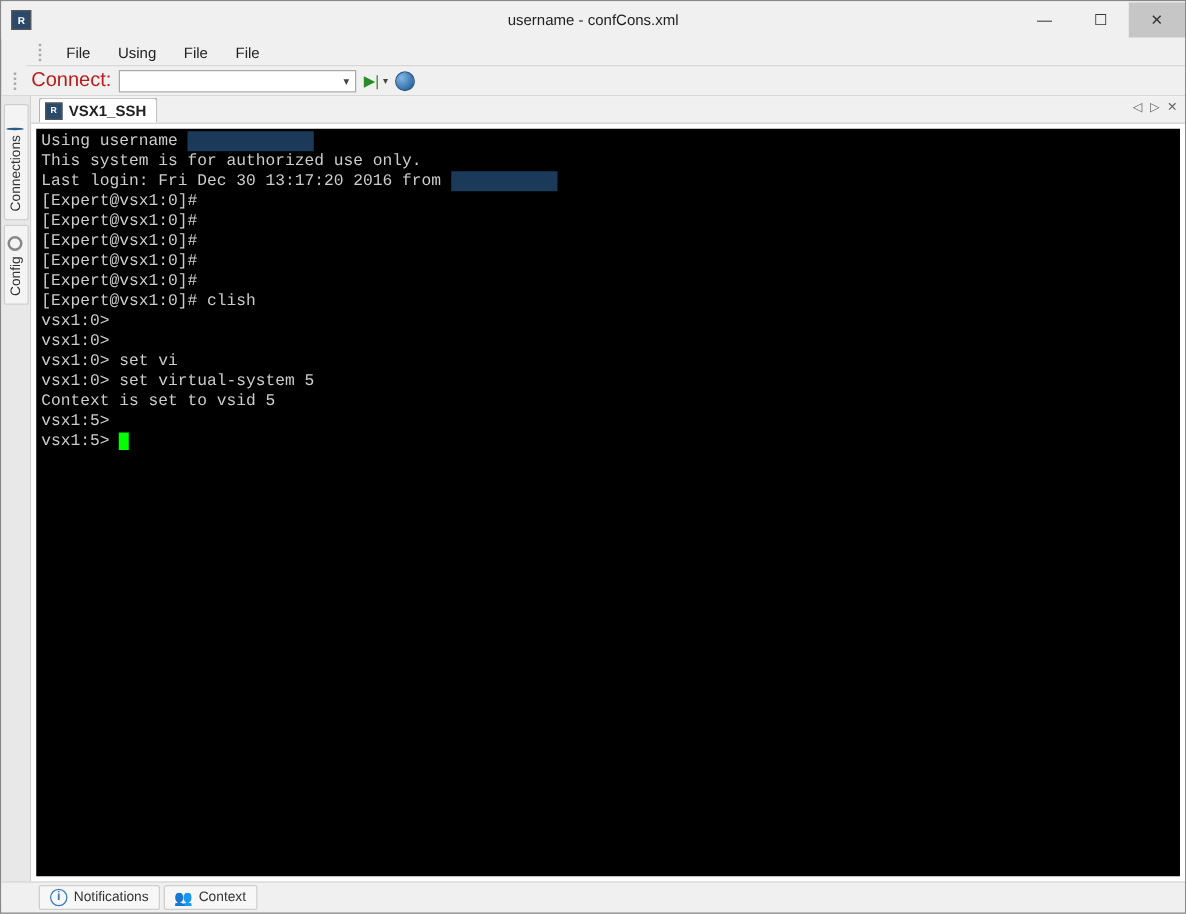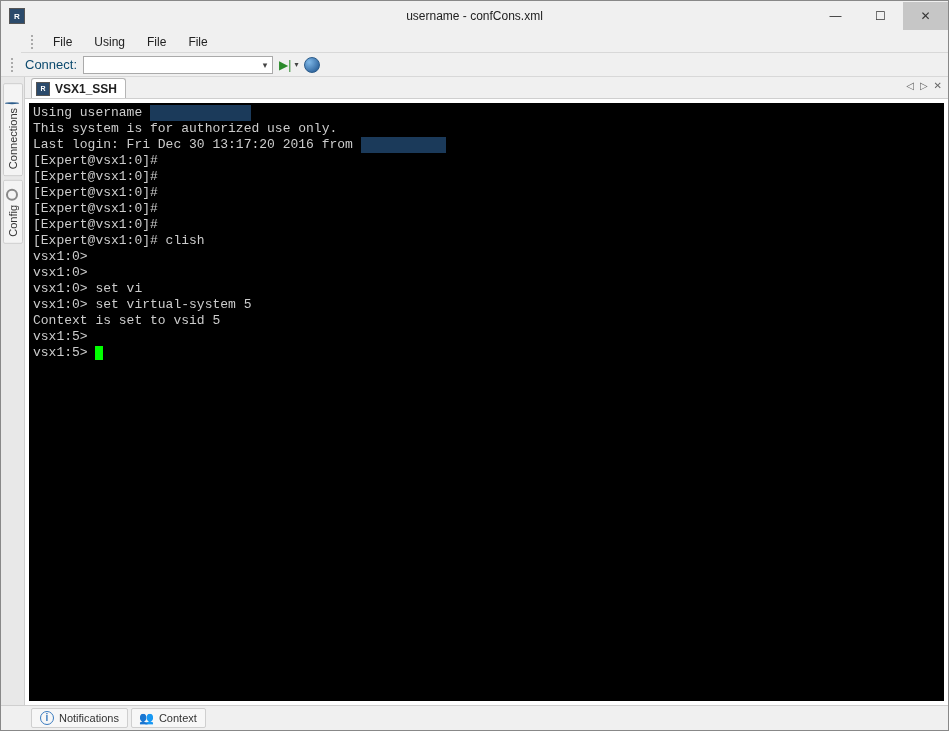--- a/index.html
+++ b/index.html
@@ -16,21 +16,21 @@
   .titlebar .win-btn.close { background: #c6c6c6; }
 
   
   .menubar { height: 22px; display: flex; align-items: center; padding-left: 10px; gap: 2px; border-bottom: 1px solid #d8d8d8; margin-left: 20px; }
   .menubar .grip { width: 4px; height: 14px; border-left: 2px dotted #aaa; margin-right: 6px; }
   .menubar .menu-item { padding: 2px 10px; font-size: 12px; color: #222; cursor: default; }
 
   
   .connectbar { height: 24px; display: flex; align-items: center; padding-left: 10px; gap: 6px; border-bottom: 1px solid #d8d8d8; }
   .connectbar .grip { width: 4px; height: 14px; border-left: 2px dotted #aaa; margin-right: 4px; }
-  .connectbar .label { font-size: 13px; color: #0c4a6e; }
+  .connectbar .label { font-size: 16px; color: #b91c1c; }
   .connectbar .combo { width: 190px; height: 18px; border: 1px solid #aaa; background: #fff; display: flex; align-items: center; justify-content: flex-end; }
   .connectbar .combo .caret { width: 14px; height: 100%; display: flex; align-items: center; justify-content: center; font-size: 9px; color: #444; }
   .connectbar .go-icon { font-size: 12px; color: #2a8a2a; }
   .connectbar .go-caret { font-size: 8px; color: #444; margin-left: -3px; }
   .connectbar .globe { width: 16px; height: 16px; border-radius: 50%; background: radial-gradient(circle at 30% 30%, #7fb8e8, #1a4f8a); border: 1px solid #2a5b8a; }
 
   
   .main { display: flex; height: 628px; }
   .sidebar { width: 24px; background: #e8e8e8; border-right: 1px solid #cfcfcf; display: flex; flex-direction: column; align-items: center; padding-top: 6px; gap: 4px; }
   .side-tab { writing-mode: vertical-rl; transform: rotate(180deg); font-size: 11px; color: #333; padding: 6px 2px; border: 1px solid #cfcfcf; background: #f4f4f4; border-radius: 2px; display: flex; align-items: center; gap: 4px; cursor: default; }

